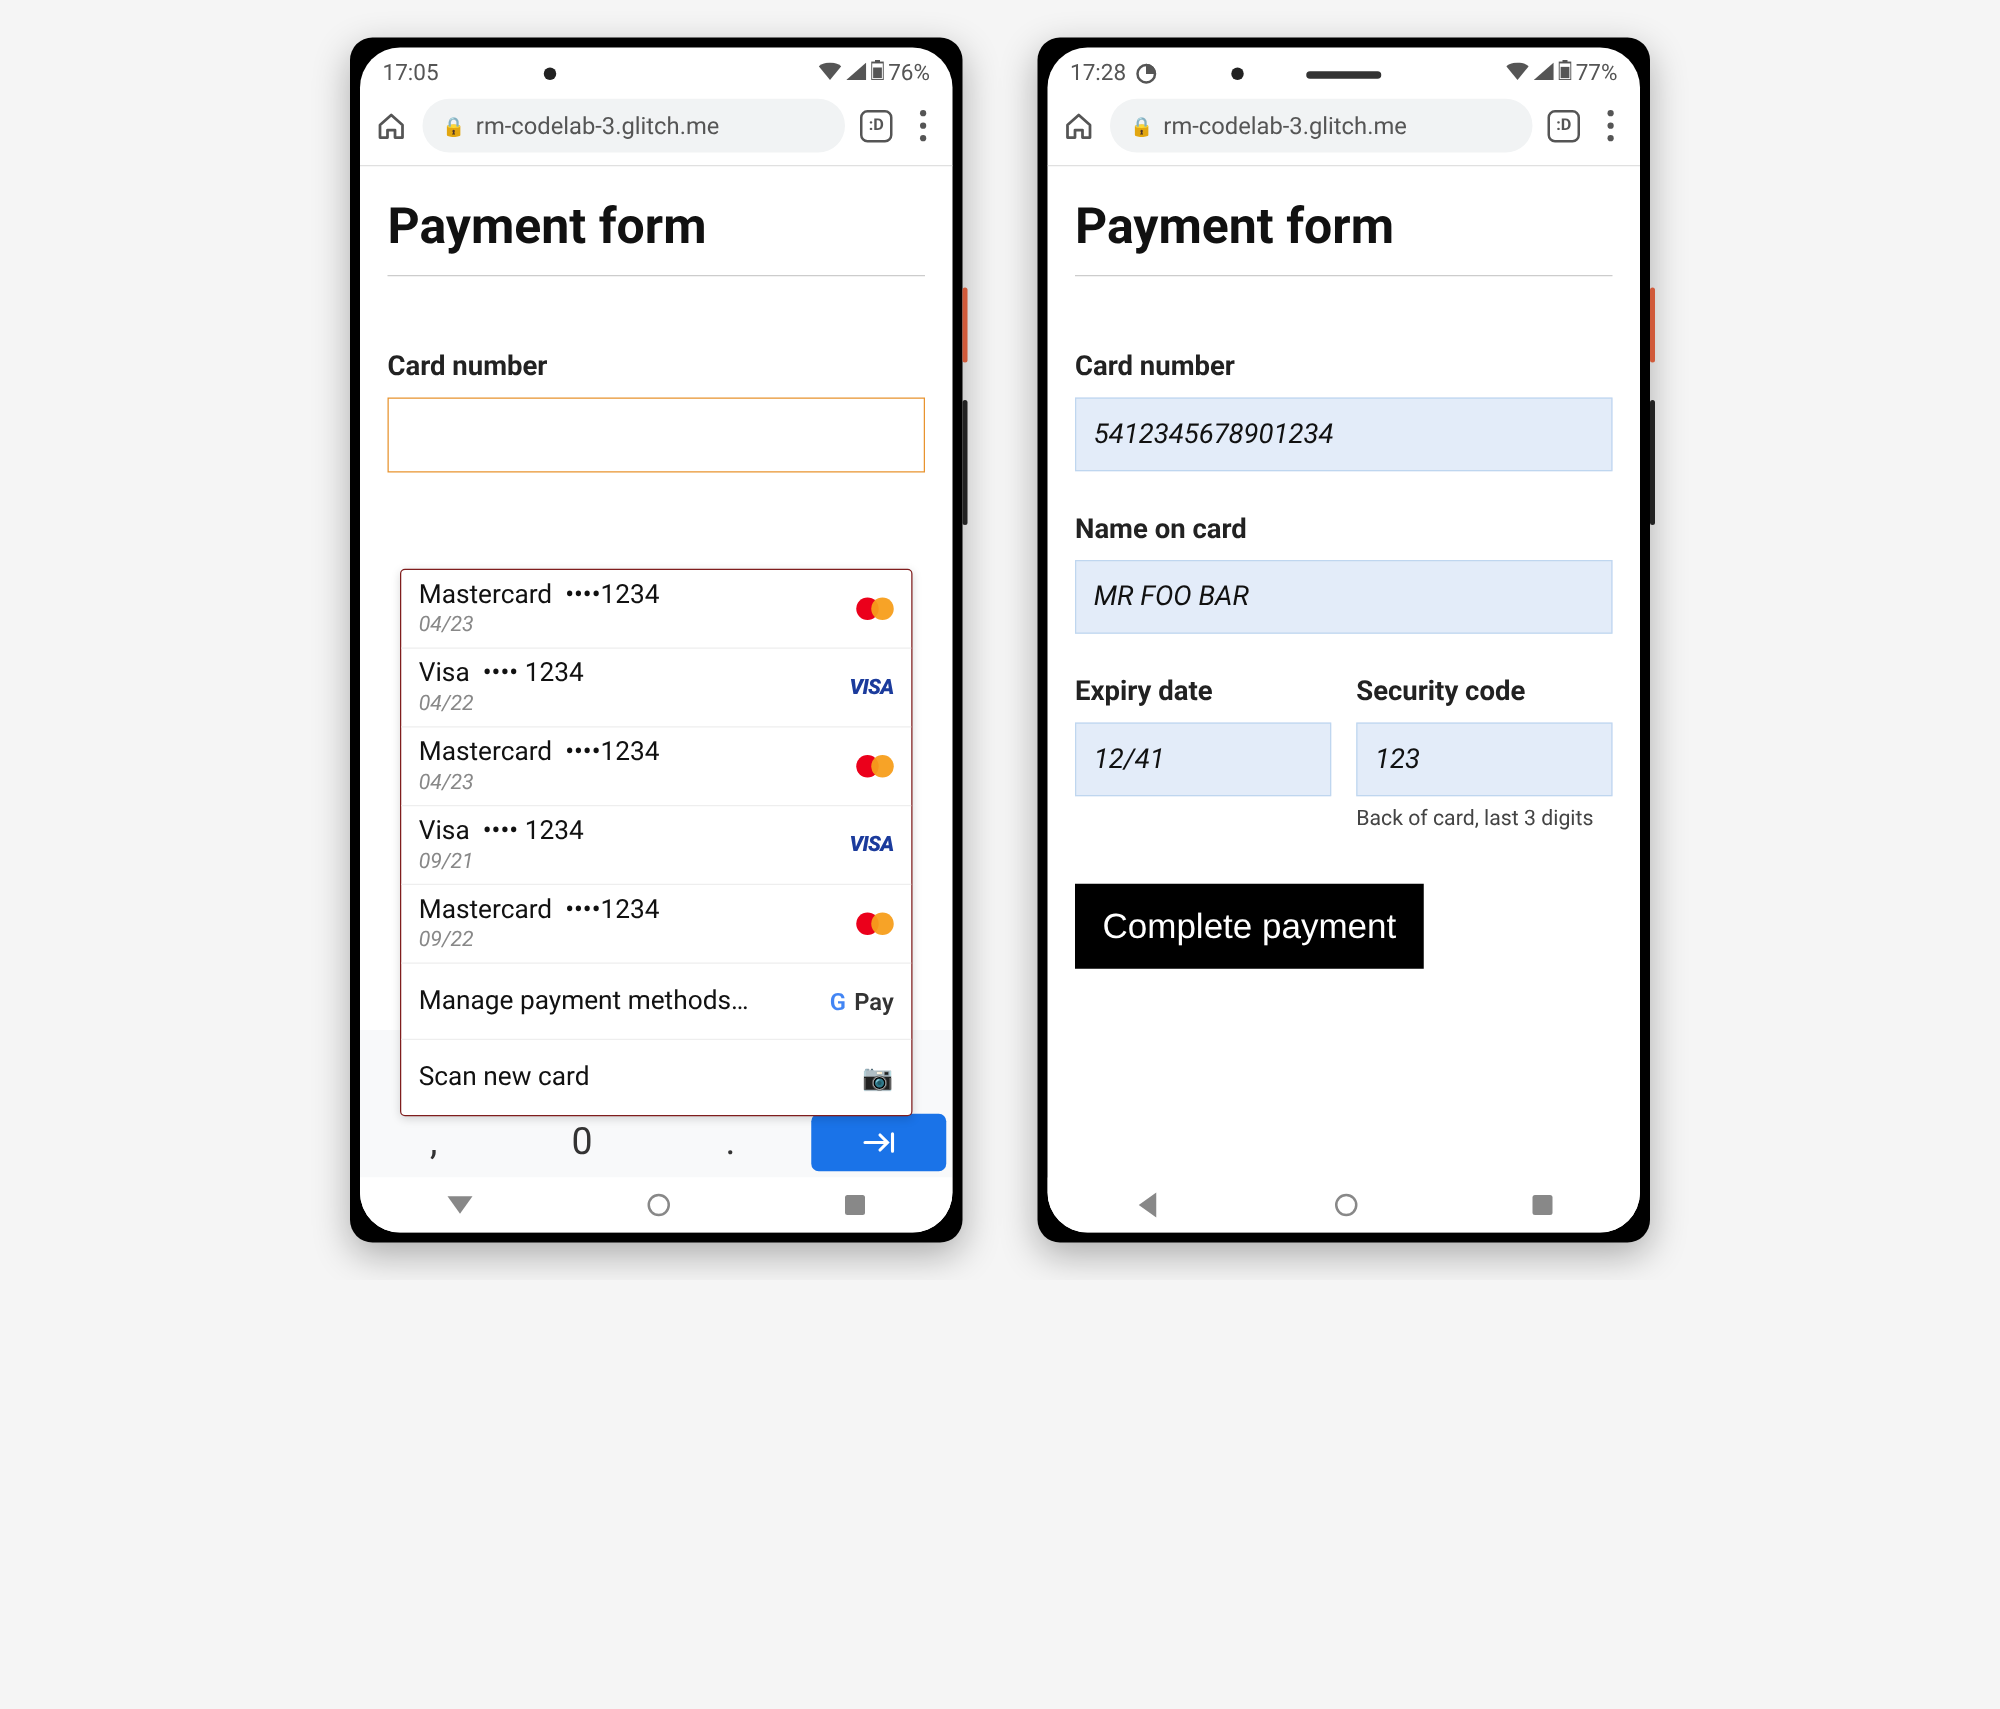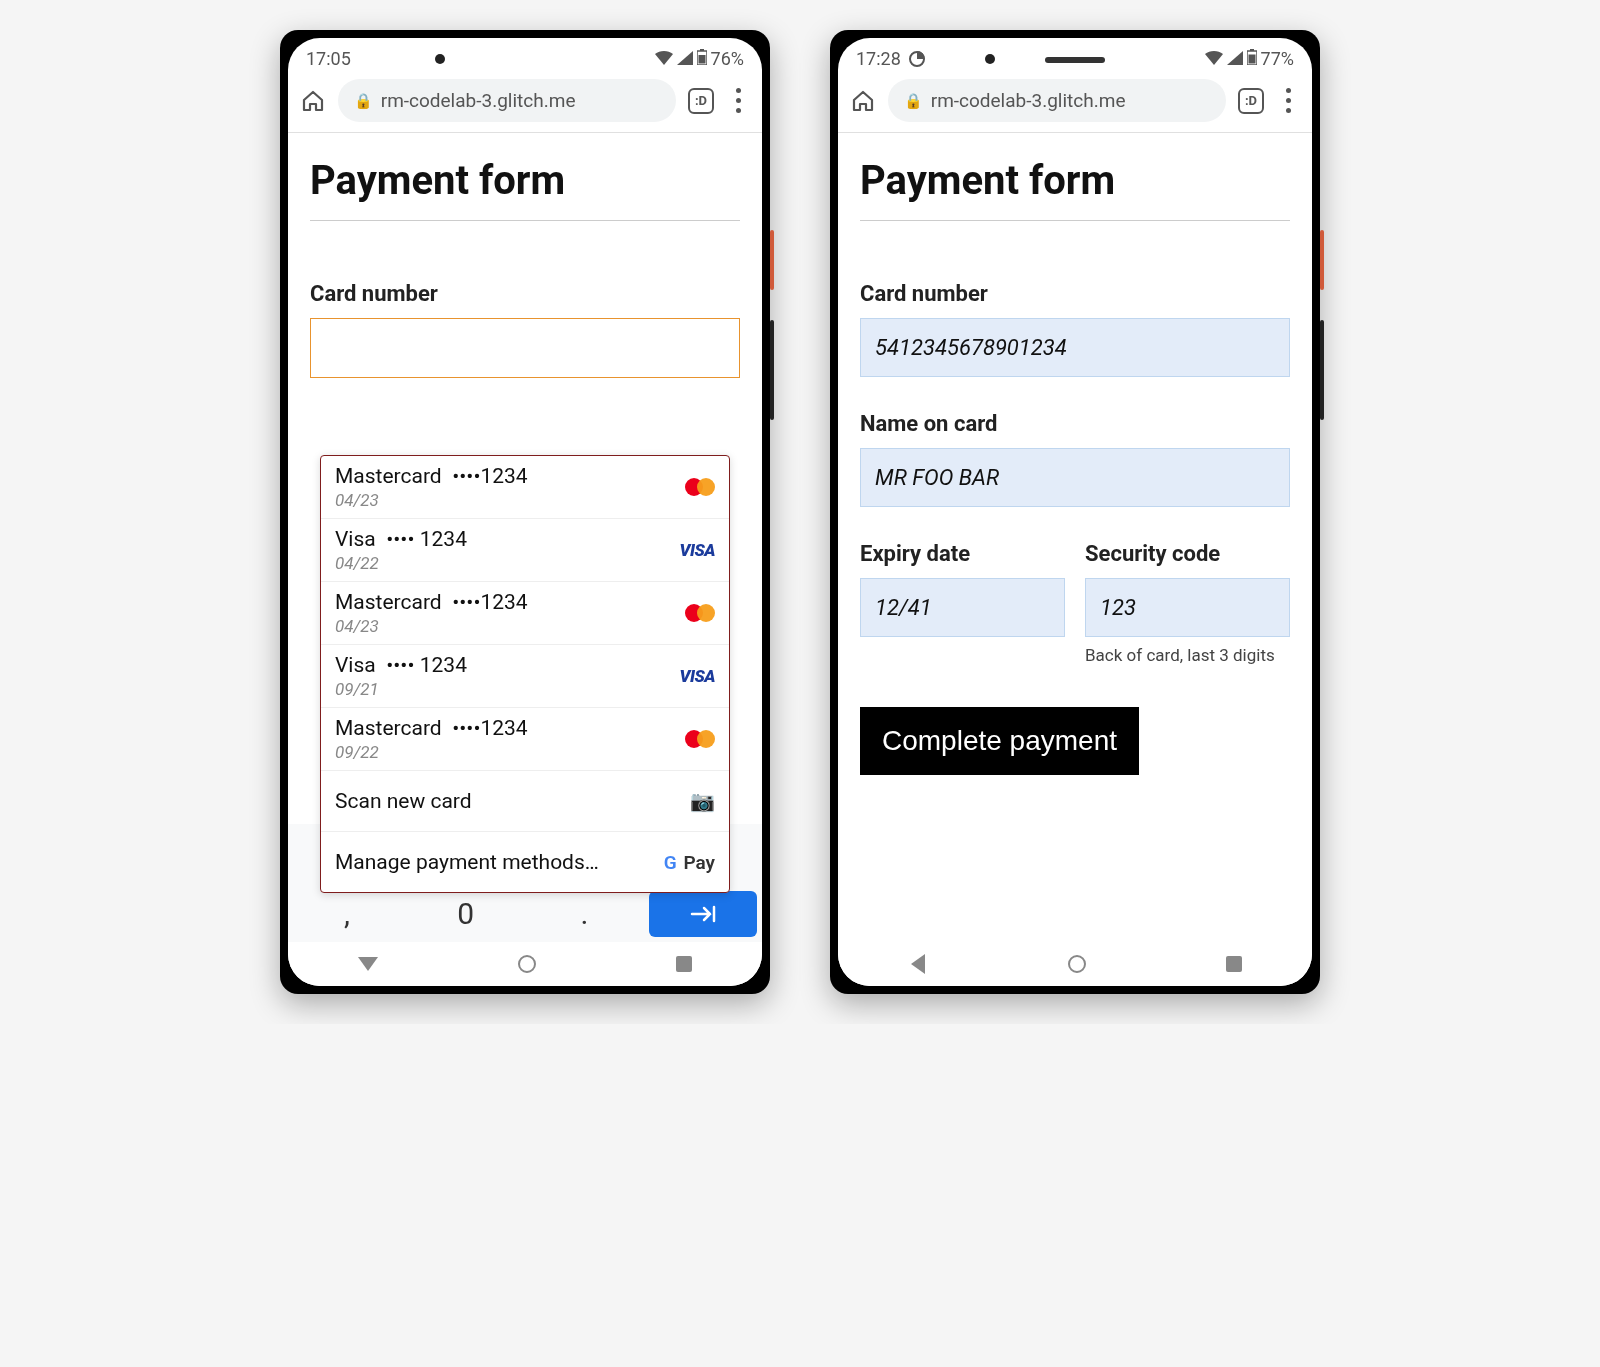--- a/index.html
+++ b/index.html
@@ -308,29 +308,29 @@
         <span class="visa-icon">VISA</span>
       </div>
       <div class="af-item">
         <div class="af-left">
           <span class="af-title"><span>Mastercard</span>&nbsp;&nbsp;<span>••••1234</span></span>
           <span class="af-sub">09/22</span>
         </div>
         <span class="mc-icon"></span>
       </div>
       <div class="af-item">
-        <span class="af-single">Scan new card</span>
-        <span class="camera-icon">📷</span>
-      </div>
-      <div class="af-item">
         <span class="af-single">Manage payment methods…</span>
         <span class="gpay">
             <span class="g">G</span>
             <span class="pay">&nbsp;Pay</span>
           </span>
+      </div>
+      <div class="af-item">
+        <span class="af-single">Scan new card</span>
+        <span class="camera-icon">📷</span>
       </div>
     </div>
 
     <div class="keyboard">
       <div class="key">7</div>
       <div class="key">8</div>
       <div class="key">9</div>
       <div class="key del">
         <svg width="30" height="22" viewBox="0 0 30 22">
             <path d="M8 2h18a2 2 0 012 2v14a2 2 0 01-2 2H8l-7-9 7-9z" fill="none" stroke="#555" stroke-width="2"></path>

